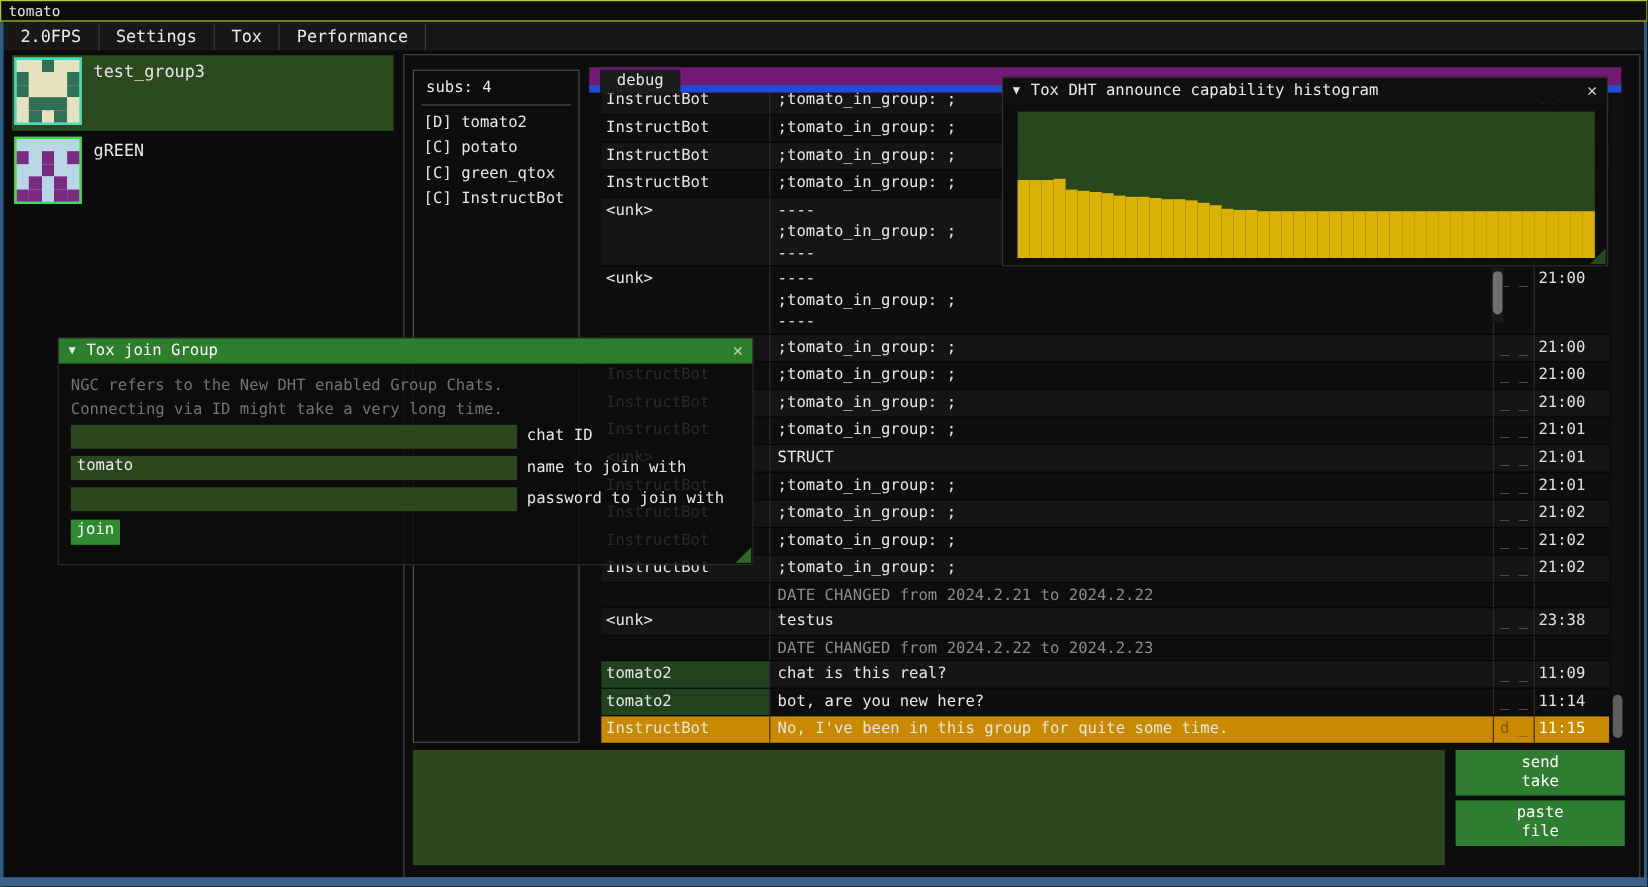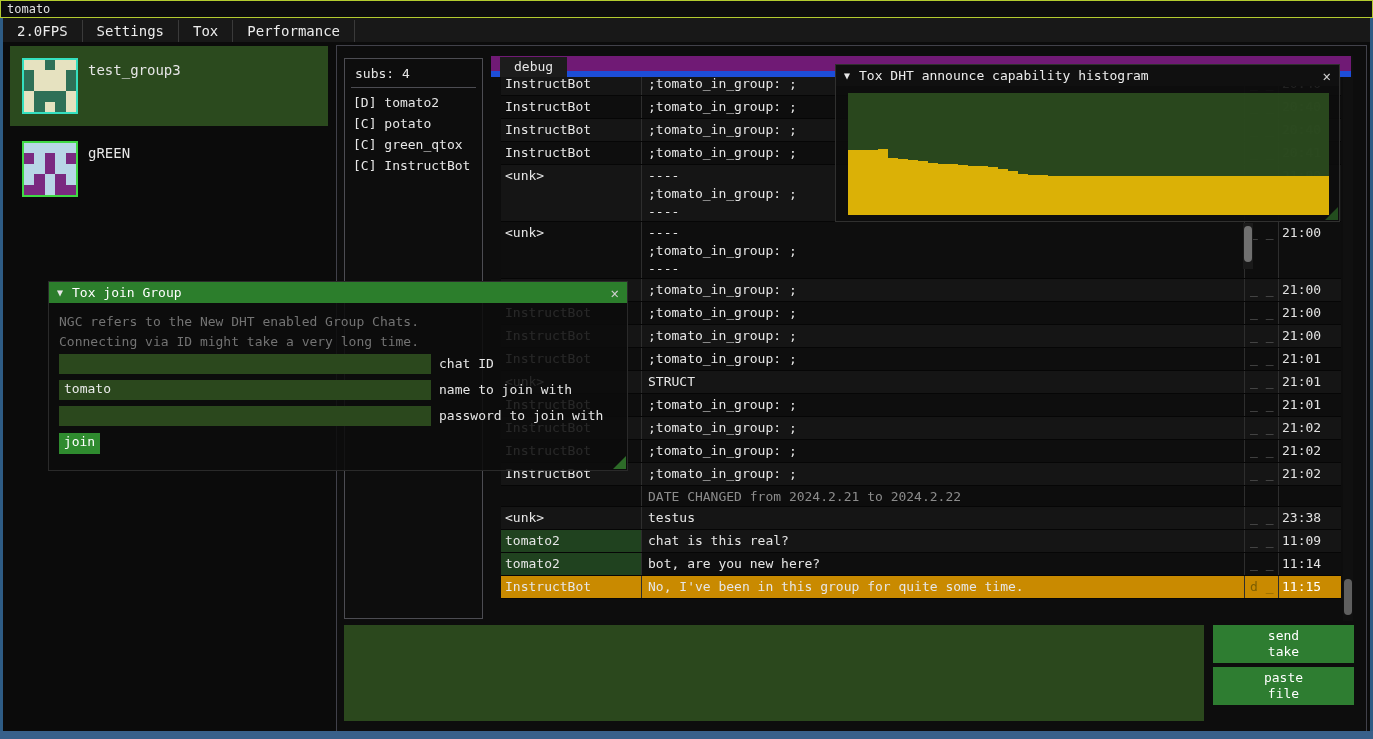--- a/index.html
+++ b/index.html
@@ -15,21 +15,21 @@
   .frame-right { position:absolute; right:0; top:18px; width:3px; height:721px; background:#2e5c85; }
   .frame-bottom{ position:absolute; left:0; bottom:0; width:1373px; height:8px; background:#38608a; }
 
   
   .menubar { position:absolute; left:3px; top:18px; width:1367px; height:24px;
     background:#181818; display:flex; align-items:flex-end; font-size:14px; }
   .menu-item { padding:3px 14px; border-right:1px solid #3a3a3a; color:#ececec; display:flex; align-items:center; }
 
   
   .grouplist { position:absolute; left:10px; top:46px; width:318px; }
-  .group-row { display:flex; margin-bottom:3px; padding:12px; min-height:63px; }
+  .group-row { display:flex; margin-bottom:3px; padding:2px; min-height:63px; }
   .group-row.selected { background:#2b4a1e; }
   .avatar { width:56px; height:56px; display:grid;
     grid-template-columns:repeat(5,1fr); grid-template-rows:repeat(5,1fr); flex:0 0 auto; }
   .group-label { font-size:14px; padding:4px 0 0 10px; }
 
   
   .main-window { position:absolute; left:336px; top:45px; width:1031px; height:687px;
     border:1px solid #41414a; background:#0d0d0d; }
 
   .subs-panel { position:absolute; left:7px; top:12px; width:139px; height:561px;
@@ -289,20 +289,26 @@
           <div class="cell c-name"></div>
           <div class="cell c-msg">DATE CHANGED from 2024.2.21 to 2024.2.22</div>
           <div class="cell c-flags"></div>
           <div class="cell c-time"></div>
         </div>
         <div class="chat-row row-normal" style="height: 23px; background: rgb(21, 21, 21);">
           <div class="cell c-name">&lt;unk&gt;</div>
           <div class="cell c-msg">testus</div>
           <div class="cell c-flags">_ _</div>
           <div class="cell c-time">23:38</div>
+        </div>
+        <div class="chat-row row-date" style="height: 21px; background: rgb(13, 13, 13);">
+          <div class="cell c-name"></div>
+          <div class="cell c-msg">DATE CHANGED from 2024.2.22 to 2024.2.23</div>
+          <div class="cell c-flags"></div>
+          <div class="cell c-time"></div>
         </div>
         <div class="chat-row row-self" style="height: 23px; background: rgb(21, 21, 21);">
           <div class="cell c-name">tomato2</div>
           <div class="cell c-msg">chat is this real?</div>
           <div class="cell c-flags">_ _</div>
           <div class="cell c-time">11:09</div>
         </div>
         <div class="chat-row row-self" style="height: 23px; background: rgb(14, 14, 14);">
           <div class="cell c-name">tomato2</div>
           <div class="cell c-msg">bot, are you new here?</div>

